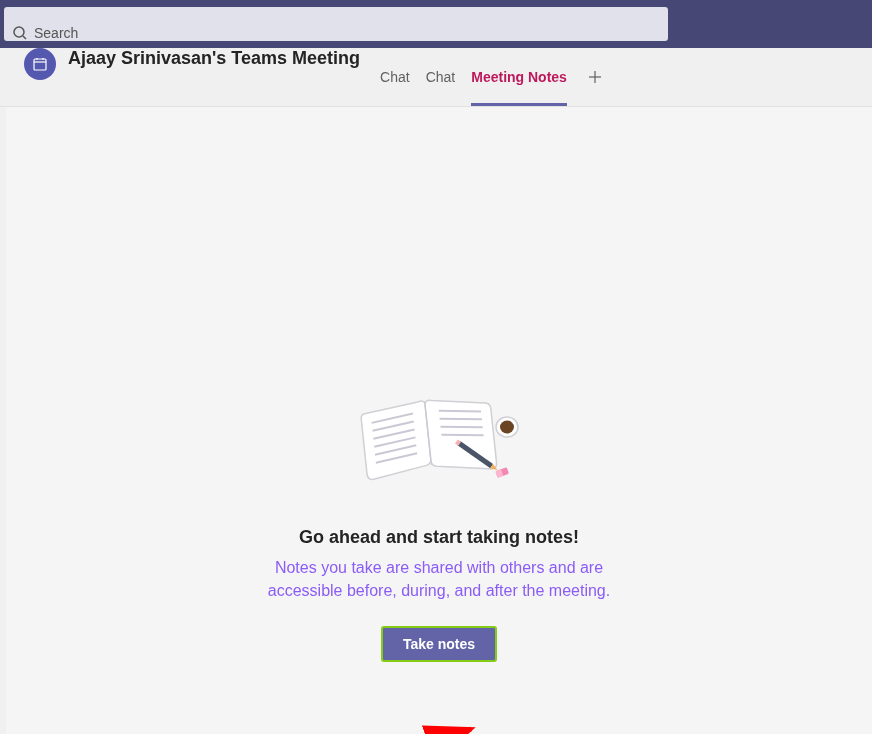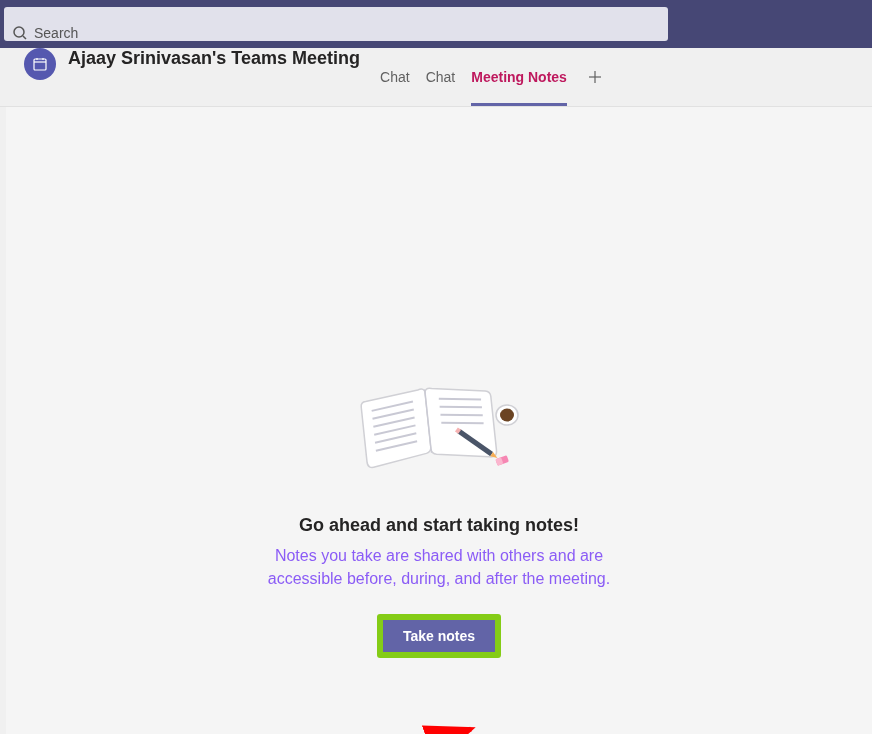--- a/index.html
+++ b/index.html
@@ -110,21 +110,21 @@
     position: relative;
     width: 866px;
     margin-left: 6px;
     height: 627px;
     background: #f5f5f5;
   }
 
   .empty-state {
     position: absolute;
     left: 50%;
-    top: 268px;
+    top: 280px;
     transform: translateX(-50%);
     text-align: center;
     width: 420px;
   }
   .illustration {
     width: 170px;
     height: 110px;
     margin: 0 auto 30px;
     position: relative;
   }
@@ -137,21 +137,21 @@
   .empty-desc {
     font-size: 16px;
     color: #8b5cf6;
     line-height: 1.45;
     margin-bottom: 24px;
     padding: 0 20px;
   }
   .take-notes-btn {
     background: #6264a7;
     color: #fff;
-    border: 6px solid #84cc16;
+    border: 2px solid #84cc16;
     border-radius: 3px;
     font-size: 14px;
     font-weight: 600;
     padding: 8px 20px;
     cursor: pointer;
     font-family: inherit;
     text-align: right;
   }
 
   

